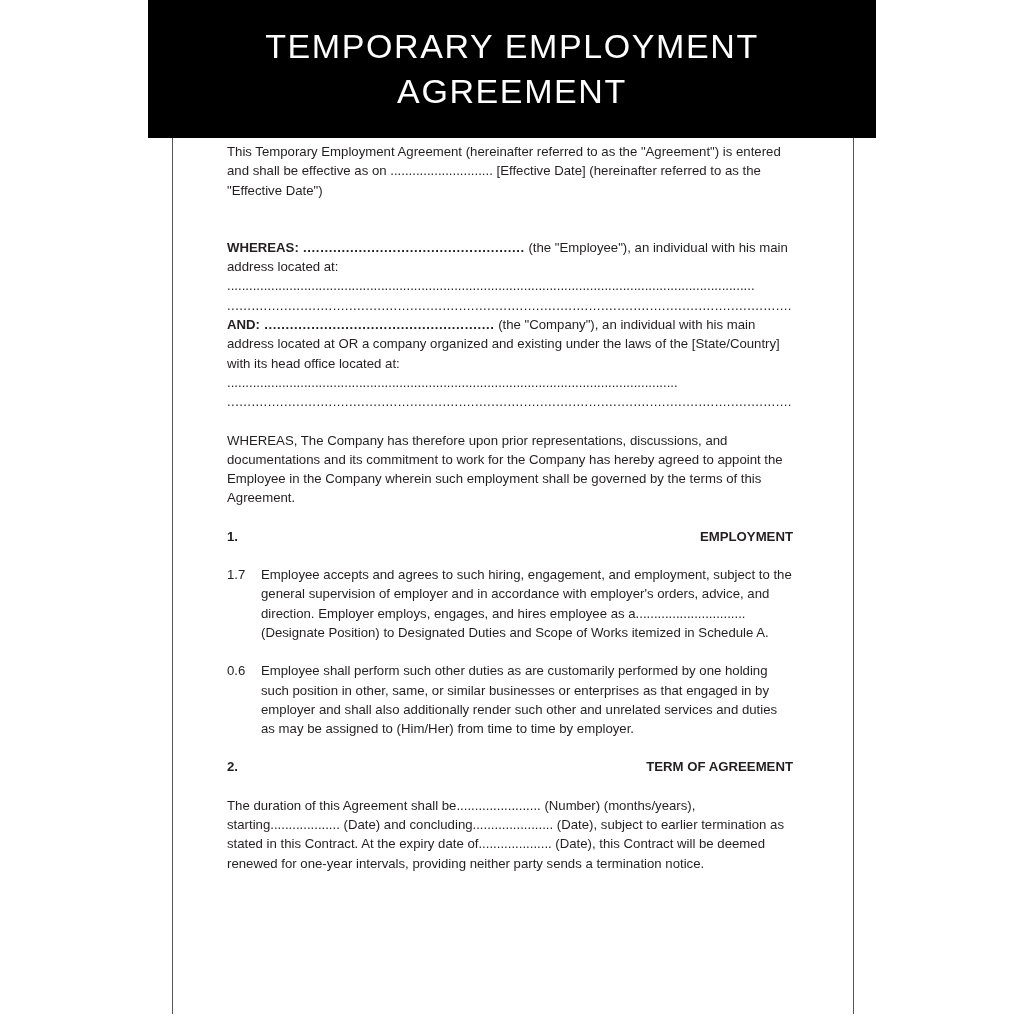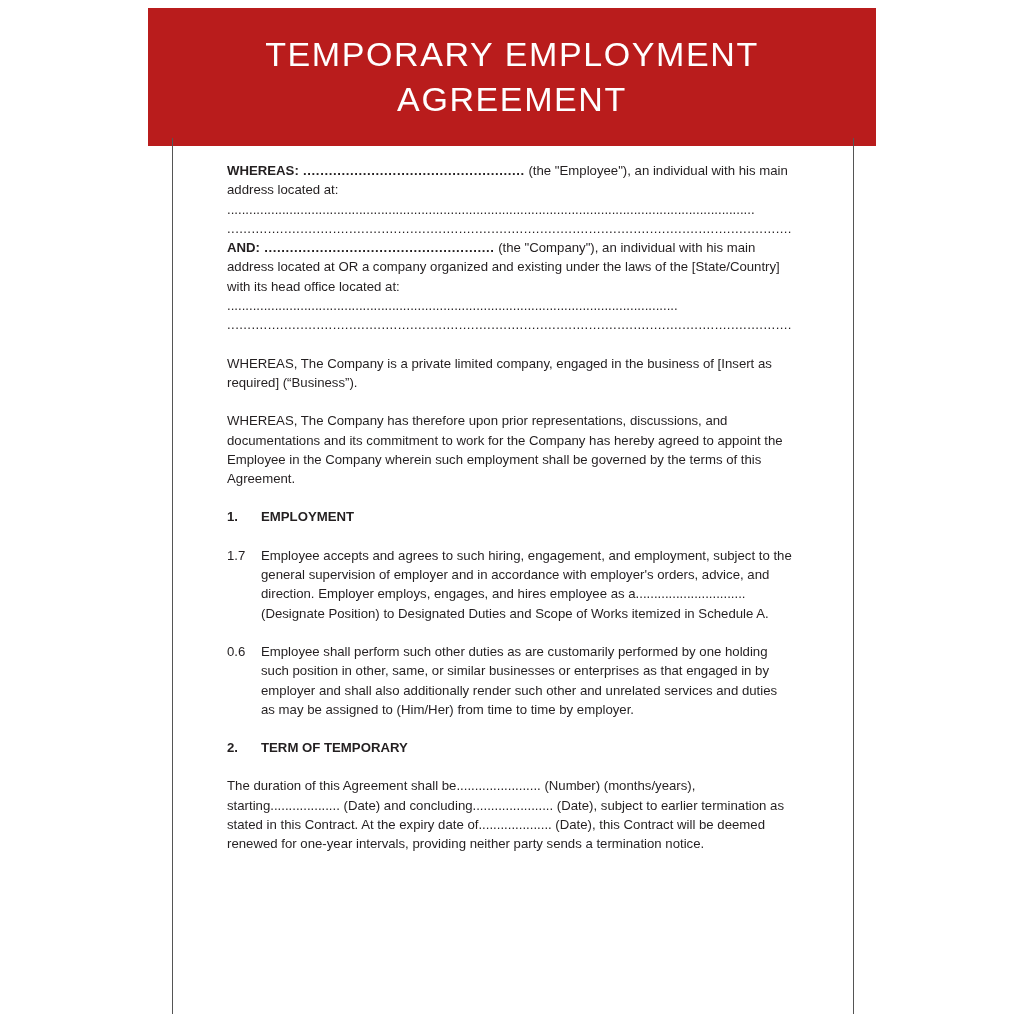--- a/index.html
+++ b/index.html
@@ -18,24 +18,24 @@
     position: relative;
     width: 1024px;
     height: 1024px;
     background: #ffffff;
   }
 
   
   #title-banner {
     position: absolute;
     left: 148px;
-    top: 8px;
+    top: 0px;
     width: 728px;
     height: 138px;
-    background: #b91c1c;
+    background: #000000;
     display: flex;
     align-items: center;
     justify-content: center;
     box-sizing: border-box;
     padding: 0 40px;
   }
   #title-banner .title-text {
     color: #ffffff;
     font-family: "Liberation Sans", sans-serif;
     font-size: 34px;
@@ -103,20 +103,21 @@
     font-weight: bold;
     font-size: 13.2px;
     margin-bottom: 19px;
   }
   .section-heading .sec-num {
     width: 34px;
     flex: none;
   }
   .section-heading .sec-title {
     flex: 1;
+    text-align: right;
   }
 
   
   .clause {
     display: flex;
     margin-bottom: 19px;
   }
   .clause .cl-num {
     width: 34px;
     flex: none;
@@ -138,34 +139,34 @@
   <div id="title-banner">
     <div class="title-text">TEMPORARY EMPLOYMENT
 AGREEMENT</div>
   </div>
 
   <div class="page-rule" id="page-rule-left"></div>
   <div class="page-rule" id="page-rule-right"></div>
 
   <div id="doc-body">
 
+    <p class="para">This Temporary Employment Agreement (hereinafter referred to as the "Agreement") is entered and shall be effective as on ............................ [Effective Date] (hereinafter referred to as the "Effective Date")</p>
 
     <div class="spacer-lg"></div>
 
     <p class="para-tight party-block"><span class="bold">WHEREAS:</span><span class="bold dots"> ....................................................</span><span> (the "Employee"), an individual with his main address located at: ................................................................................................................................................</span></p>
 
     <p class="dot-line">...........................................................................................................................................................................</p>
 
     <p class="para-tight party-block"><span class="bold">AND:</span><span class="bold dots">   ......................................................</span><span> (the "Company"), an individual with his main address located at OR a company organized and existing under the laws of the [State/Country] with its head office located at: ...........................................................................................................................</span></p>
 
     <p class="dot-line">...........................................................................................................................................................................</p>
 
     <div class="spacer-lg"></div>
 
-    <p class="para">WHEREAS, The Company is a private limited company, engaged in the business of [Insert as required] (“Business”).</p>
 
 
     <p class="para">WHEREAS, The Company has therefore upon prior representations, discussions, and documentations and its commitment to work for the Company has hereby agreed to appoint the Employee in the Company wherein such employment shall be governed by the terms of this Agreement.</p>
 
     <div class="section-heading">
       <span class="sec-num">1.</span>
       <span class="sec-title">EMPLOYMENT</span>
     </div>
 
     <div class="clause">
@@ -173,19 +174,19 @@
       <span class="cl-text">Employee accepts and agrees to such hiring, engagement, and employment, subject to the general supervision of employer and in accordance with employer's orders, advice, and direction. Employer employs, engages, and hires employee as a.............................. (Designate Position) to Designated Duties and Scope of Works itemized in Schedule A.</span>
     </div>
 
     <div class="clause">
       <span class="cl-num">0.6</span>
       <span class="cl-text">Employee shall perform such other duties as are customarily performed by one holding such position in other, same, or similar businesses or enterprises as that engaged in by employer and shall also additionally render such other and unrelated services and duties as may be assigned to (Him/Her) from time to time by employer.</span>
     </div>
 
     <div class="section-heading">
       <span class="sec-num">2.</span>
-      <span class="sec-title">TERM OF TEMPORARY</span>
+      <span class="sec-title">TERM OF AGREEMENT</span>
     </div>
 
     <p class="para">The duration of this Agreement shall be....................... (Number) (months/years), starting................... (Date) and concluding...................... (Date), subject to earlier termination as stated in this Contract. At the expiry date of.................... (Date), this Contract will be deemed renewed for one-year intervals, providing neither party sends a termination notice.</p>
 
   </div>
 </div>
 
 </body></html>

